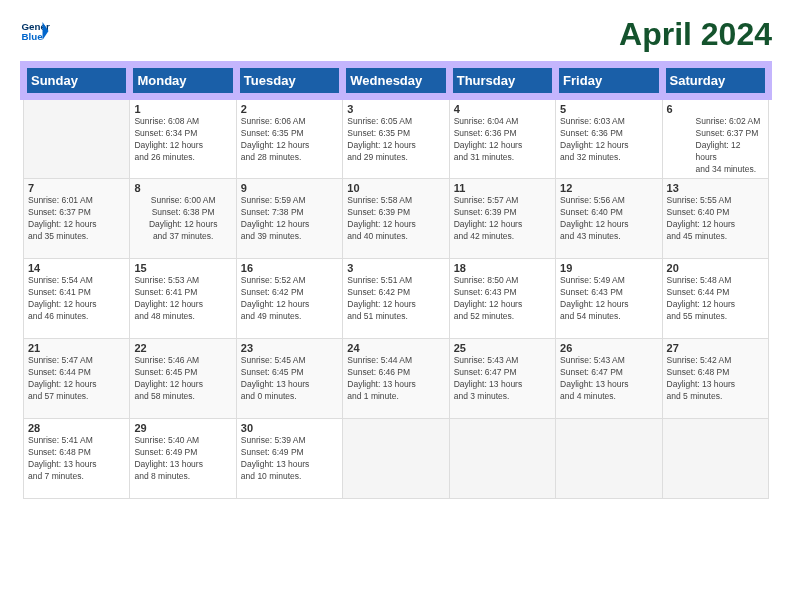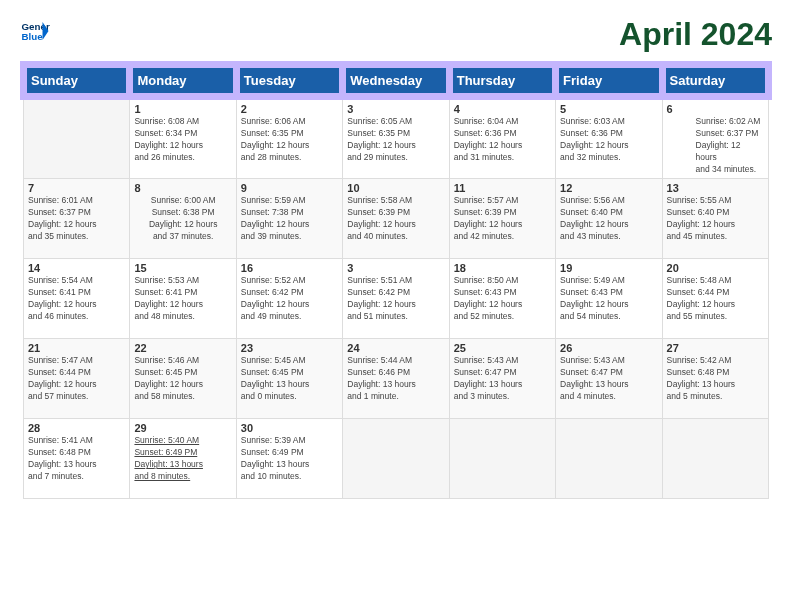--- a/index.html
+++ b/index.html
@@ -314,21 +314,21 @@
         <tr>
           <td>
             <span class="day-num">28</span>
             <div class="day-info" style="white-space: pre-line;">Sunrise: 5:41 AM
 Sunset: 6:48 PM
 Daylight: 13 hours
 and 7 minutes.</div>
           </td>
           <td>
             <span class="day-num">29</span>
-            <div class="day-info" style="white-space: pre-line; text-decoration: underline;">Sunrise: 5:40 AM
+            <div class="day-info" style="white-space: pre-line;">Sunrise: 5:40 AM
 Sunset: 6:49 PM
 Daylight: 13 hours
 and 8 minutes.</div>
           </td>
           <td>
             <span class="day-num">30</span>
             <div class="day-info" style="white-space: pre-line;">Sunrise: 5:39 AM
 Sunset: 6:49 PM
 Daylight: 13 hours
 and 10 minutes.</div>

